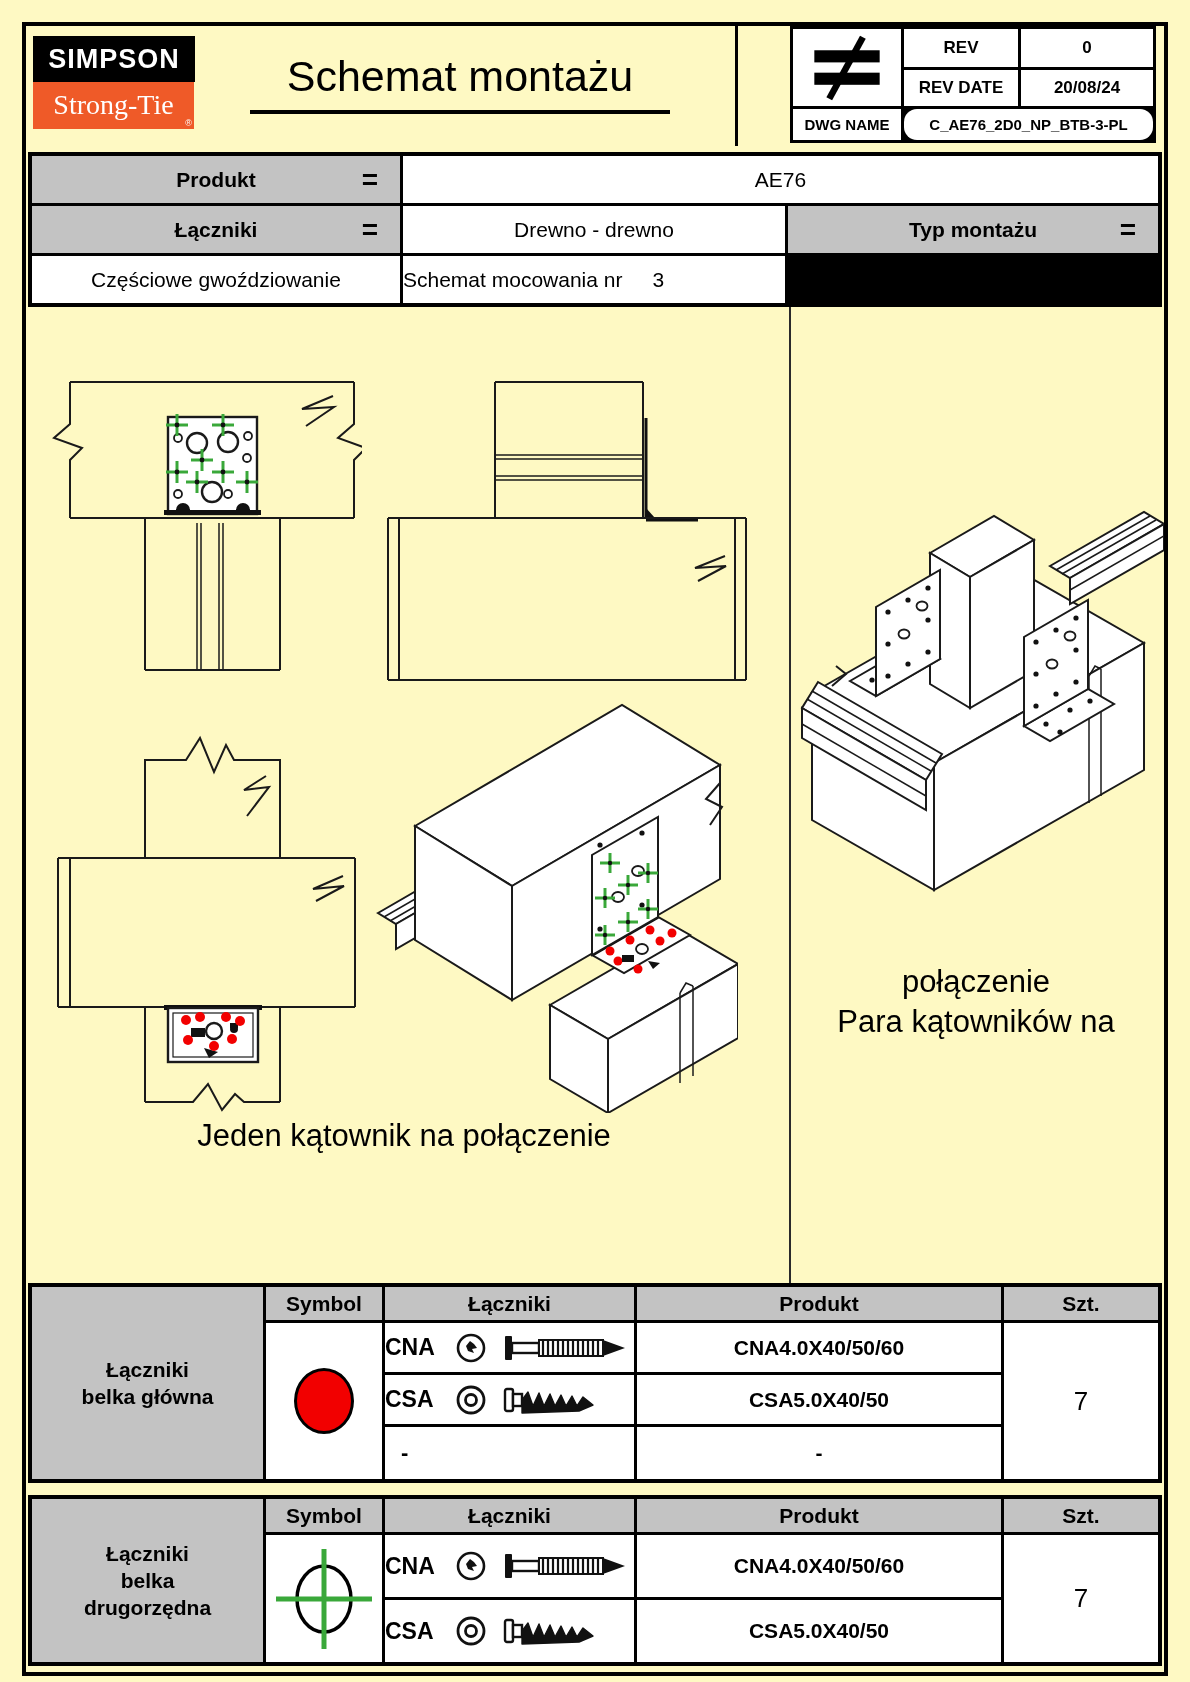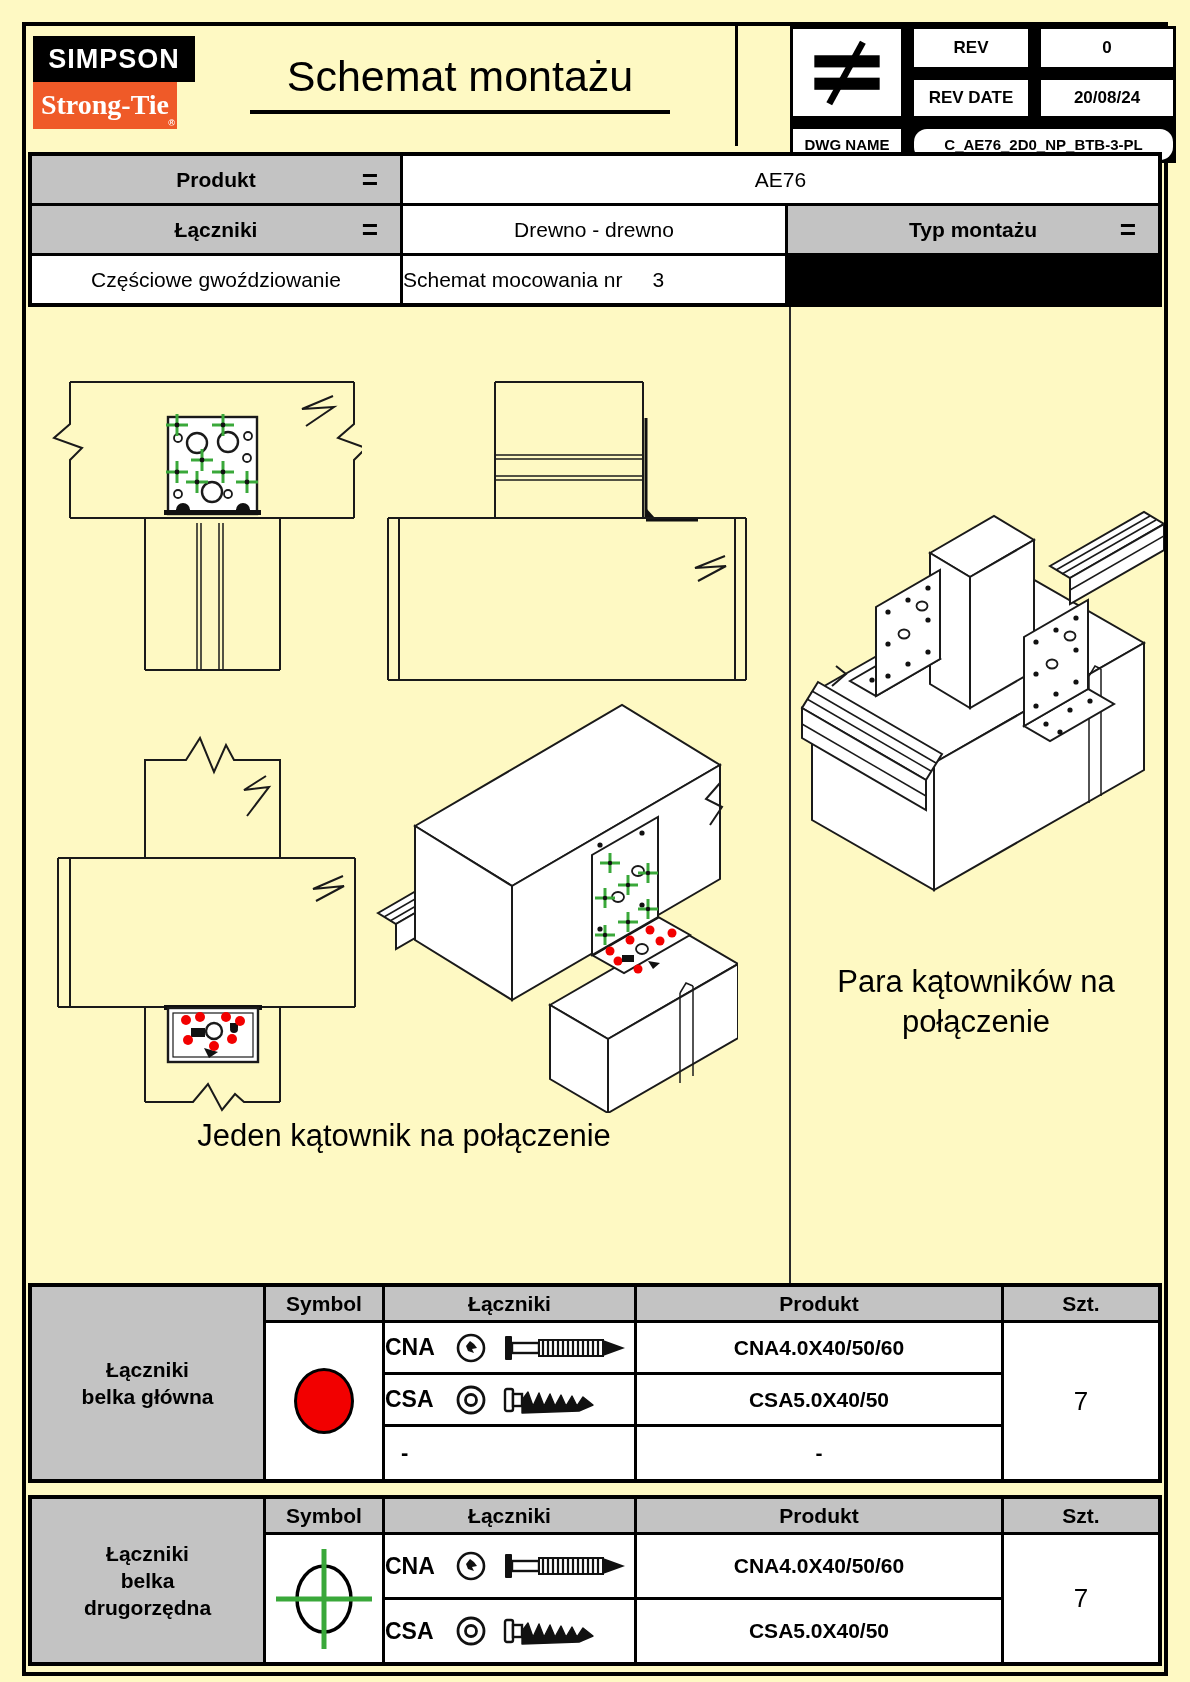--- a/index.html
+++ b/index.html
@@ -10,28 +10,28 @@
   #page{position:relative;width:1190px;height:1682px;background:#fef9c3;
         font-family:"Liberation Sans", sans-serif;color:#000;overflow:hidden;}
   .abs{position:absolute;}
   .frame{left:22px;top:22px;width:1146px;height:1654px;border:4px solid #000;box-sizing:border-box;}
 
   
   .logo{left:33px;top:36px;width:162px;}
   .logo-top{background:#000;color:#fff;font-weight:bold;font-size:27px;letter-spacing:1px;
             text-align:center;padding:8px 4px 7px;}
   .logo-bottom{background:var(--orange);color:#fff;font-family:"Liberation Serif",serif;
-               font-weight:bold;font-size:28px;text-align:center;padding:7px 2px 8px;
-               position:relative;width:144px;box-sizing:border-box;}
+               font-weight:normal;font-size:28px;text-align:center;padding:7px 2px 8px;
+               position:relative;width:161px;box-sizing:border-box;}
   .regmark{position:absolute;right:2px;bottom:1px;font-size:9px;font-family:"Liberation Sans",sans-serif;}
   .title{left:250px;top:52px;width:420px;text-align:center;font-size:43px;
          border-bottom:4px solid #000;padding-bottom:9px;}
   .hvline{left:735px;top:26px;width:3px;height:120px;background:#000;}
   .revgrid{left:790px;top:26px;display:grid;grid-template-columns:108px 114px 132px;
-           grid-template-rows:38px 36px 31px;gap:13px;background:#000;border:3px solid #000;}
+           grid-template-rows:38px 36px 31px;gap:3px;background:#000;border:3px solid #000;}
   .rc{background:#fff;display:flex;align-items:center;justify-content:center;
       font-size:17px;font-weight:bold;}
   .rc.val{font-weight:bold;}
   .neqcell{grid-row:1/3;}
   .dwgval{grid-column:2/4;font-size:15px;border-radius:13px;}
   .dwglbl{font-size:15px;}
 
   
   .infogrid{left:28px;top:152px;width:1134px;box-sizing:border-box;display:grid;
             grid-template-columns:368px 382px 1fr;grid-template-rows:47px 47px 47px;
@@ -416,22 +416,22 @@
         <circle class="rdot" cx="278" cy="286" r="4.5"></circle>
         <ellipse class="holes" cx="282" cy="266" rx="6" ry="5"></ellipse>
         <rect x="262" y="272" width="12" height="7" class="blk"></rect>
         <path d="M288,278 l12,2 -7,6 z" class="blk"></path>
       </g>
     </g>
   </svg>
 
   <div class="abs caption cap-left">Jeden kątownik na połączenie</div>
   <div class="abs caption cap-right">
+    <div>połączenie</div>
     <div>Para kątowników na</div>
-    <div>połączenie</div>
   </div>
 
   <div class="abs ftable t1">
     <div class="fc lblcell">
       <span>Łączniki</span>
       <span>belka główna</span>
     </div>
     <div class="fc hdr" style="grid-area:hsym">Symbol</div>
     <div class="fc hdr" style="grid-area:hfast">Łączniki</div>
     <div class="fc hdr" style="grid-area:hprod">Produkt</div>

